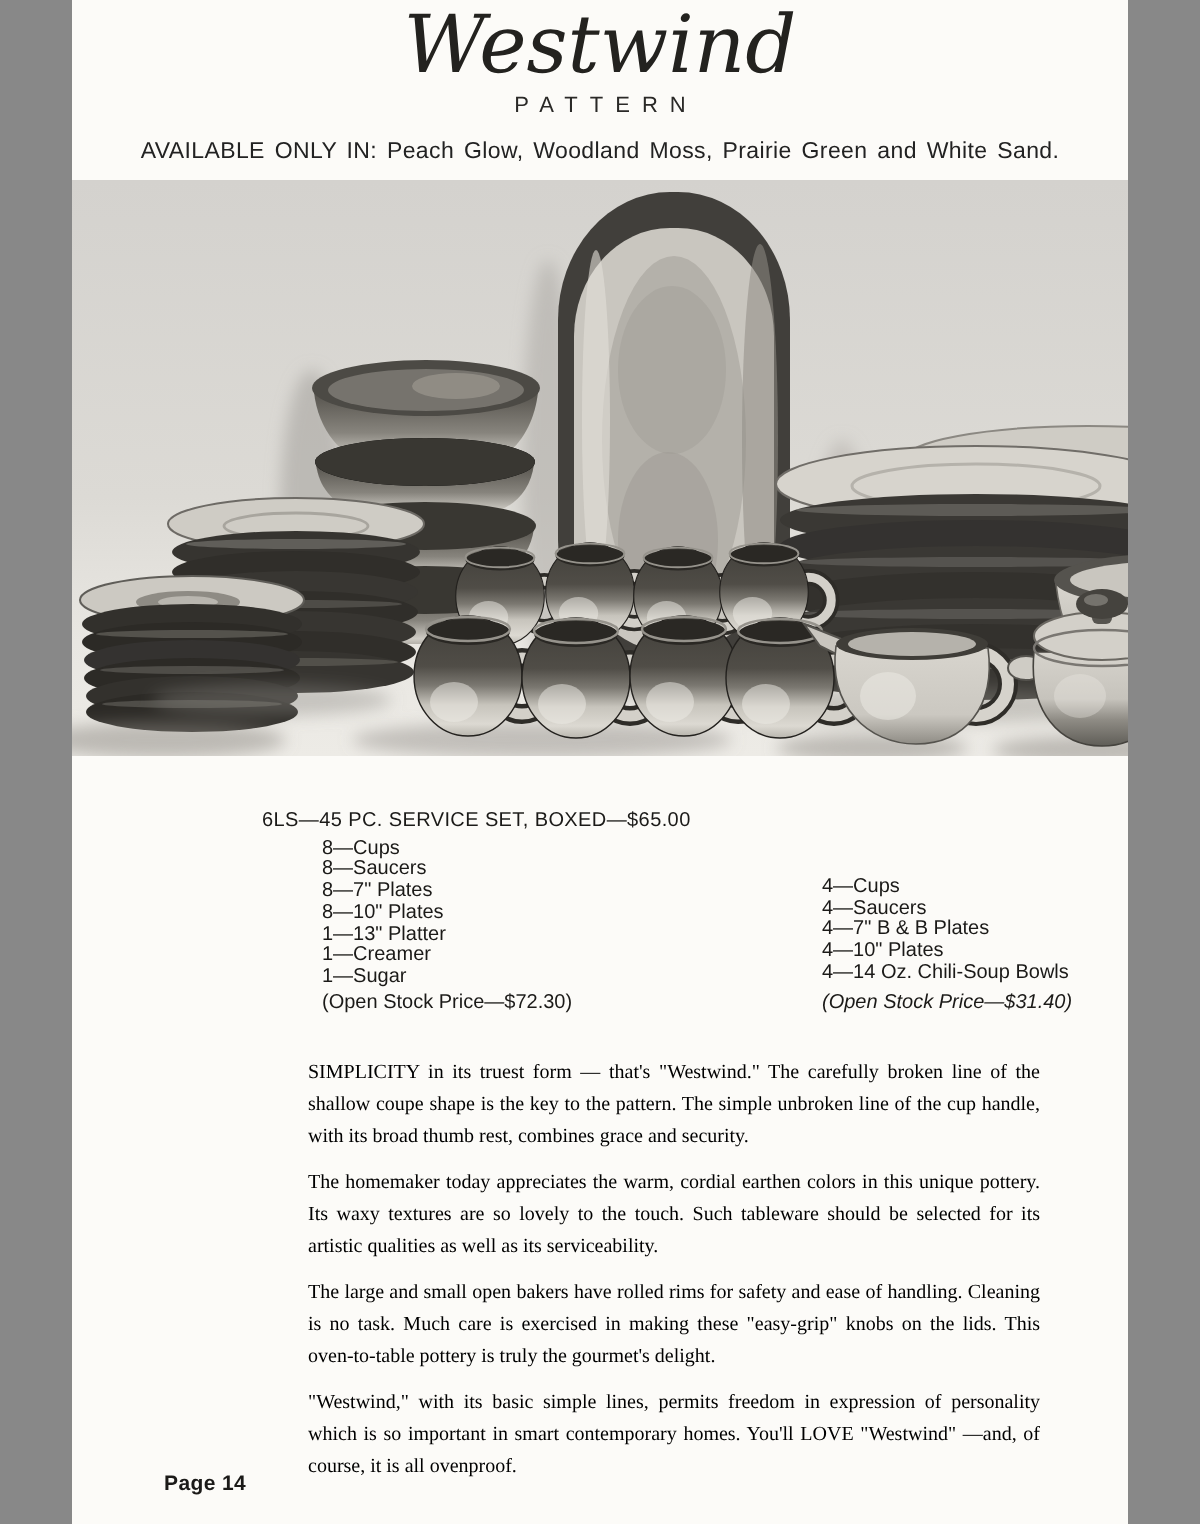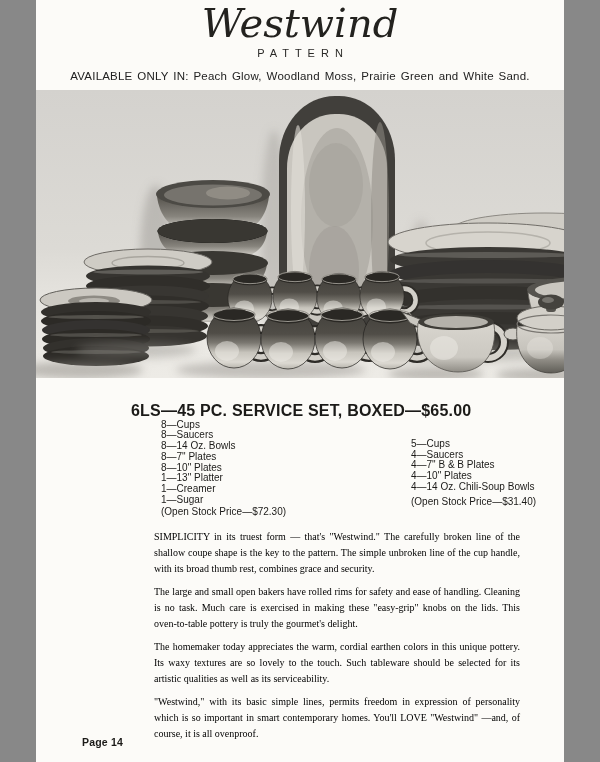--- a/index.html
+++ b/index.html
@@ -6,27 +6,27 @@
   .sheet{position:relative;width:528px;height:762px;background:#fcfbf8;overflow:hidden;
          font-family:"Liberation Sans",sans-serif;color:#1d1c1a;margin:0 auto;}
   .masthead{position:absolute;top:0;left:0;right:0;text-align:center;}
   .script-title{font-family:"DejaVu Serif",serif;font-style:italic;font-weight:400;
                 font-size:40px;line-height:46px;color:#23221f;}
   .pattern-sub{font-family:Liberation Sans, sans-serif;font-size:11px;letter-spacing:6px;
                text-indent:6px;margin-top:1px;color:#2a2927;}
   .availability{font-size:11.5px;letter-spacing:0.2px;word-spacing:1.5px;margin-top:11px;color:#222;text-align:center;}
   .photo-wrap{position:absolute;top:90px;left:0;width:600px;height:288px;}
   .set-list{position:absolute;font-size:10px;line-height:10.7px;color:#1b1a18;}
-  .set-list .hdr{font-weight:700;font-size:16px;letter-spacing:0.2px;white-space:nowrap;}
+  .set-list .hdr{font-weight:400;font-size:10px;letter-spacing:0.2px;white-space:nowrap;}
   .set-list .items{margin:3px 0 0 30px;}
   .set-list .items div{white-space:nowrap;}
   .set-list .open-stock{margin:2px 0 0 30px;white-space:nowrap;}
   .list-left{left:95px;top:406px;}
   .list-right{left:345px;top:436px;}
-  .list-right .open-stock{margin-top:4px;}
+  .list-right .open-stock{margin-top:4px;font-style:italic;}
   .copy{position:absolute;left:118px;top:529px;width:366px;}
   .copy p{margin:0 0 7px 0;font-family:Liberation Serif, serif;font-size:10px;
           line-height:16px;text-align:justify;color:#000000;}
   .copy p:last-child{margin-bottom:0;}
   .page-num{position:absolute;left:18px;top:736px;font-weight:700;font-size:10.5px;
             letter-spacing:0.2px;color:#1b1a18;padding-left:28px;}
 </style>
 </head>
 <body>
 
@@ -222,43 +222,42 @@
         <ellipse cx="504" cy="258" rx="13" ry="11" fill="#eeece6" opacity="0.35"></ellipse>
       </g>
     </svg>
   </div>
 
   <div class="set-list list-left">
     <div class="hdr">6LS—45 PC. SERVICE SET, BOXED—$65.00</div>
     <div class="items">
       <div>8—Cups</div>
       <div>8—Saucers</div>
-      <div>8—14 Oz. Bowls</div>
       <div>8—7" Plates</div>
       <div>8—10" Plates</div>
       <div>1—13" Platter</div>
       <div>1—Creamer</div>
       <div>1—Sugar</div>
     </div>
     <div class="open-stock">(Open Stock Price—$72.30)</div>
   </div>
 
   <div class="set-list list-right">
     <div class="items">
-      <div>5—Cups</div>
+      <div>4—Cups</div>
       <div>4—Saucers</div>
       <div>4—7" B &amp; B Plates</div>
       <div>4—10" Plates</div>
       <div>4—14 Oz. Chili-Soup Bowls</div>
     </div>
     <div class="open-stock">(Open Stock Price—$31.40)</div>
   </div>
 
   <div class="copy">
     <p>SIMPLICITY in its truest form — that's "Westwind." The carefully broken line of the shallow coupe shape is the key to the pattern. The simple unbroken line of the cup handle, with its broad thumb rest, combines grace and security.</p>
+    <p>The homemaker today appreciates the warm, cordial earthen colors in this unique pottery. Its waxy textures are so lovely to the touch. Such tableware should be selected for its artistic qualities as well as its serviceability.</p>
     <p>The large and small open bakers have rolled rims for safety and ease of handling. Cleaning is no task. Much care is exercised in making these "easy-grip" knobs on the lids. This oven-to-table pottery is truly the gourmet's delight.</p>
-    <p>The homemaker today appreciates the warm, cordial earthen colors in this unique pottery. Its waxy textures are so lovely to the touch. Such tableware should be selected for its artistic qualities as well as its serviceability.</p>
     <p>"Westwind," with its basic simple lines, permits freedom in expression of personality which is so important in smart contemporary homes. You'll LOVE "Westwind" —and, of course, it is all ovenproof.</p>
   </div>
 
   <div class="page-num">Page 14</div>
 
 </div>
 
 </body></html>

